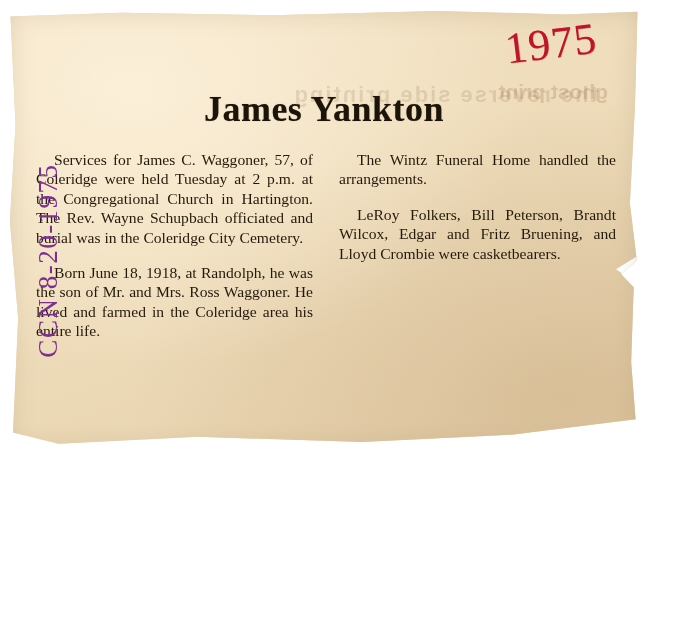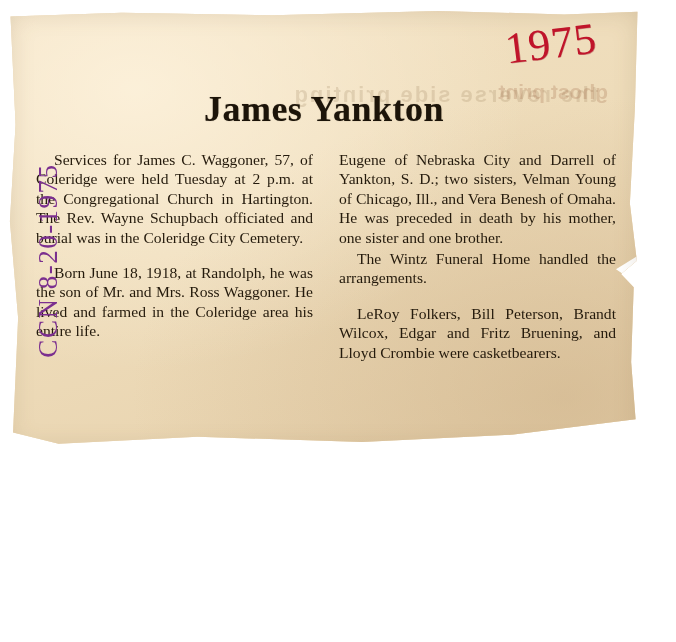--- a/index.html
+++ b/index.html
@@ -170,21 +170,20 @@
   <div id="showthrough2">ghost print</div>
 
   <div id="headline">James Yankton</div>
 
   <div id="columns">
     <div class="col">
       <p>Services for James C. Waggoner, 57, of Coleridge were held Tuesday at 2 p.m. at the Congregational Church in Hartington. The Rev. Wayne Schupbach officiated and burial was in the Coleridge City Cemetery.</p>
       <p class="gap">Born June 18, 1918, at Randolph, he was the son of Mr. and Mrs. Ross Waggoner. He lived and farmed in the Coleridge area his entire life.</p>
     </div>
     <div class="col">
-      <p class="noindent">Eugene of Nebraska City and Darrell of Yankton, S. D.; two sisters, Velman Young of Chicago, Ill., and Vera Benesh of Omaha. He was preceded in death by his mother, one sister and one brother.</p>
       <p>The Wintz Funeral Home handled the arrangements.</p>
       <p class="gap">LeRoy Folkers, Bill Peterson, Brandt Wilcox, Edgar and Fritz Bruening, and Lloyd Crombie were casketbearers.</p>
     </div>
   </div>
 
   <div id="notch"></div>
   <div id="edge-shade"></div>
 </div>
 
 <div id="year-note">1975</div>

